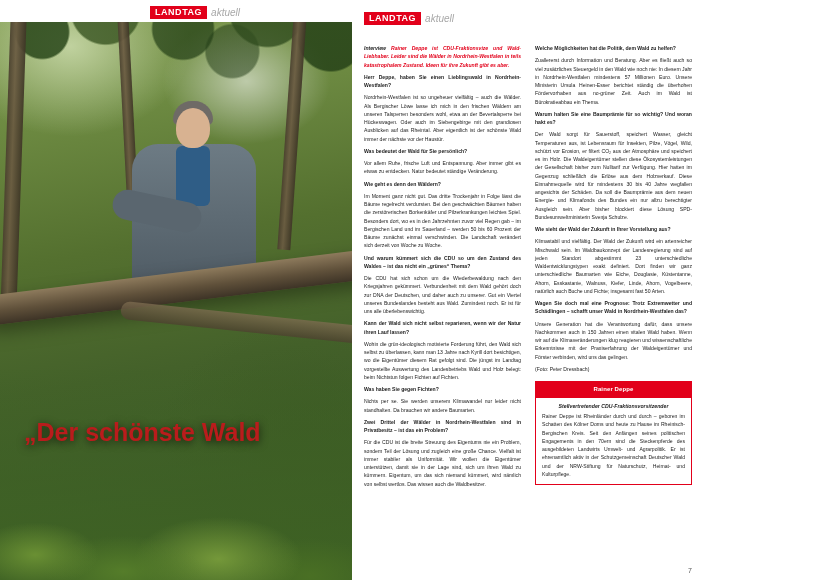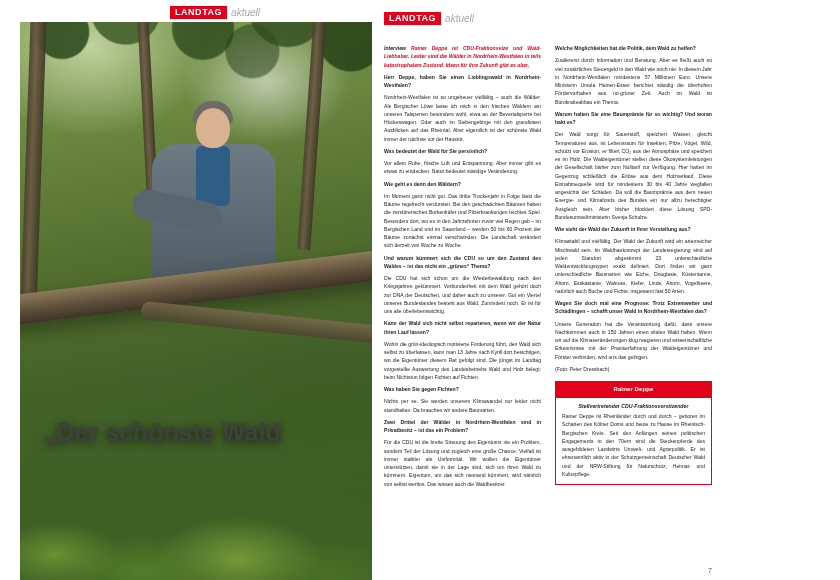--- a/index.html
+++ b/index.html
@@ -12,21 +12,20 @@
     height: 580px;
     font-family: "Liberation Sans", sans-serif;
     overflow: hidden;
   }
   .spread {
     position: relative;
     width: 704px;
     height: 580px;
     background: #ffffff;
     display: flex;
-    padding-left: 20px;
   }
 
   
   .page-left {
     position: relative;
     width: 420px;
     height: 580px;
     overflow: hidden;
     background: #cbd9b4;
   }
@@ -155,21 +154,21 @@
     color: #a8a8a8;
     font-size: 10px;
     font-style: italic;
     line-height: 1;
   }
 
   .headline {
     position: absolute;
     left: 24px;
     bottom: 132px;
-    color: #404040;
+    color: #b91c1c;
     font-size: 25px;
     font-weight: bold;
     line-height: 1.24;
     text-shadow: 0 2px 8px rgba(0,0,0,0.7);
     max-width: 380px;
   }
 
   
   .page-right {
     position: relative;

